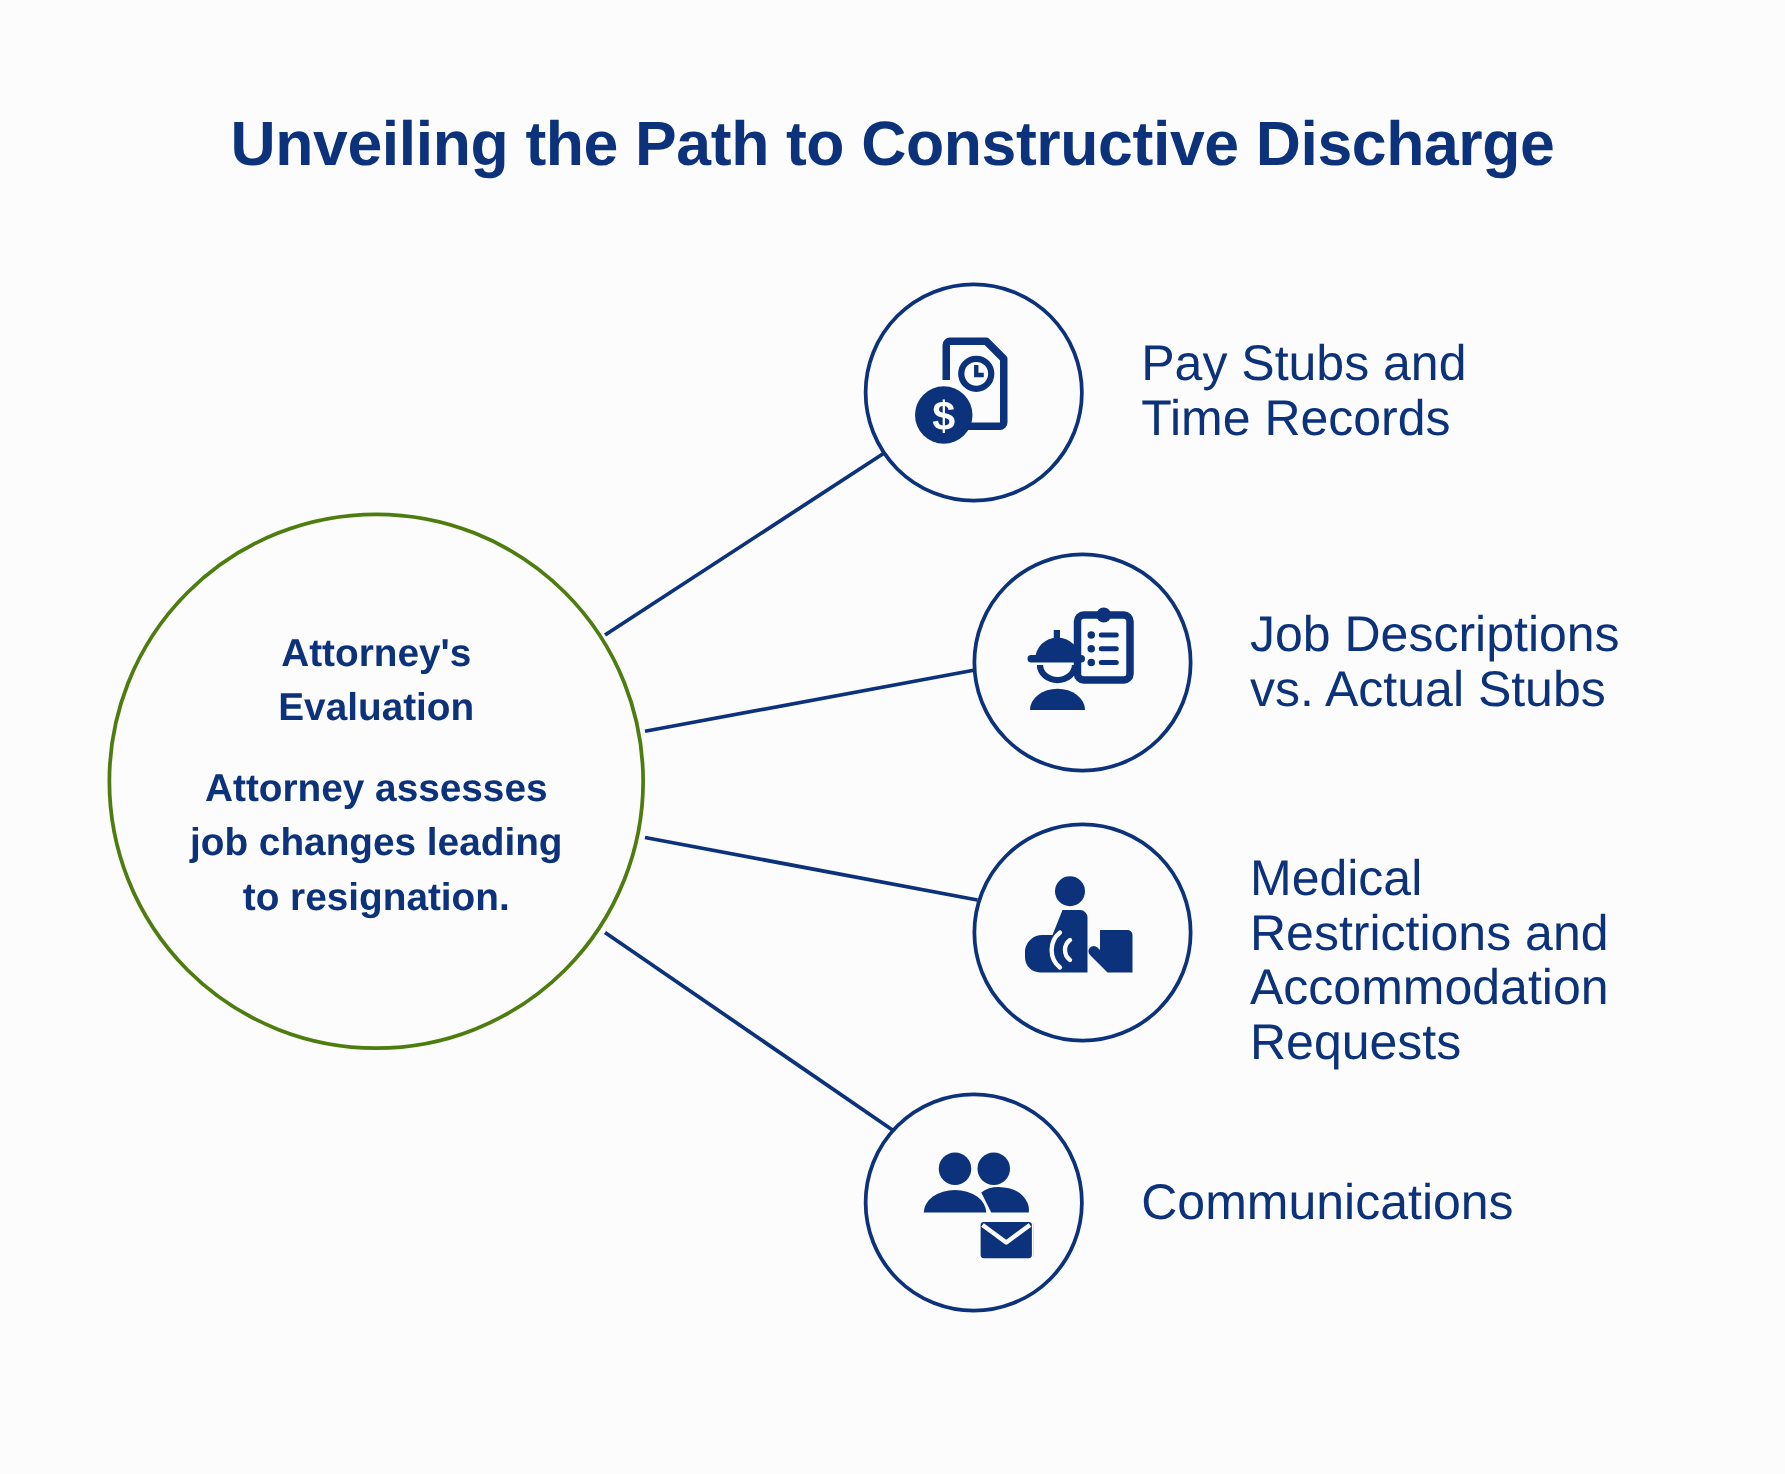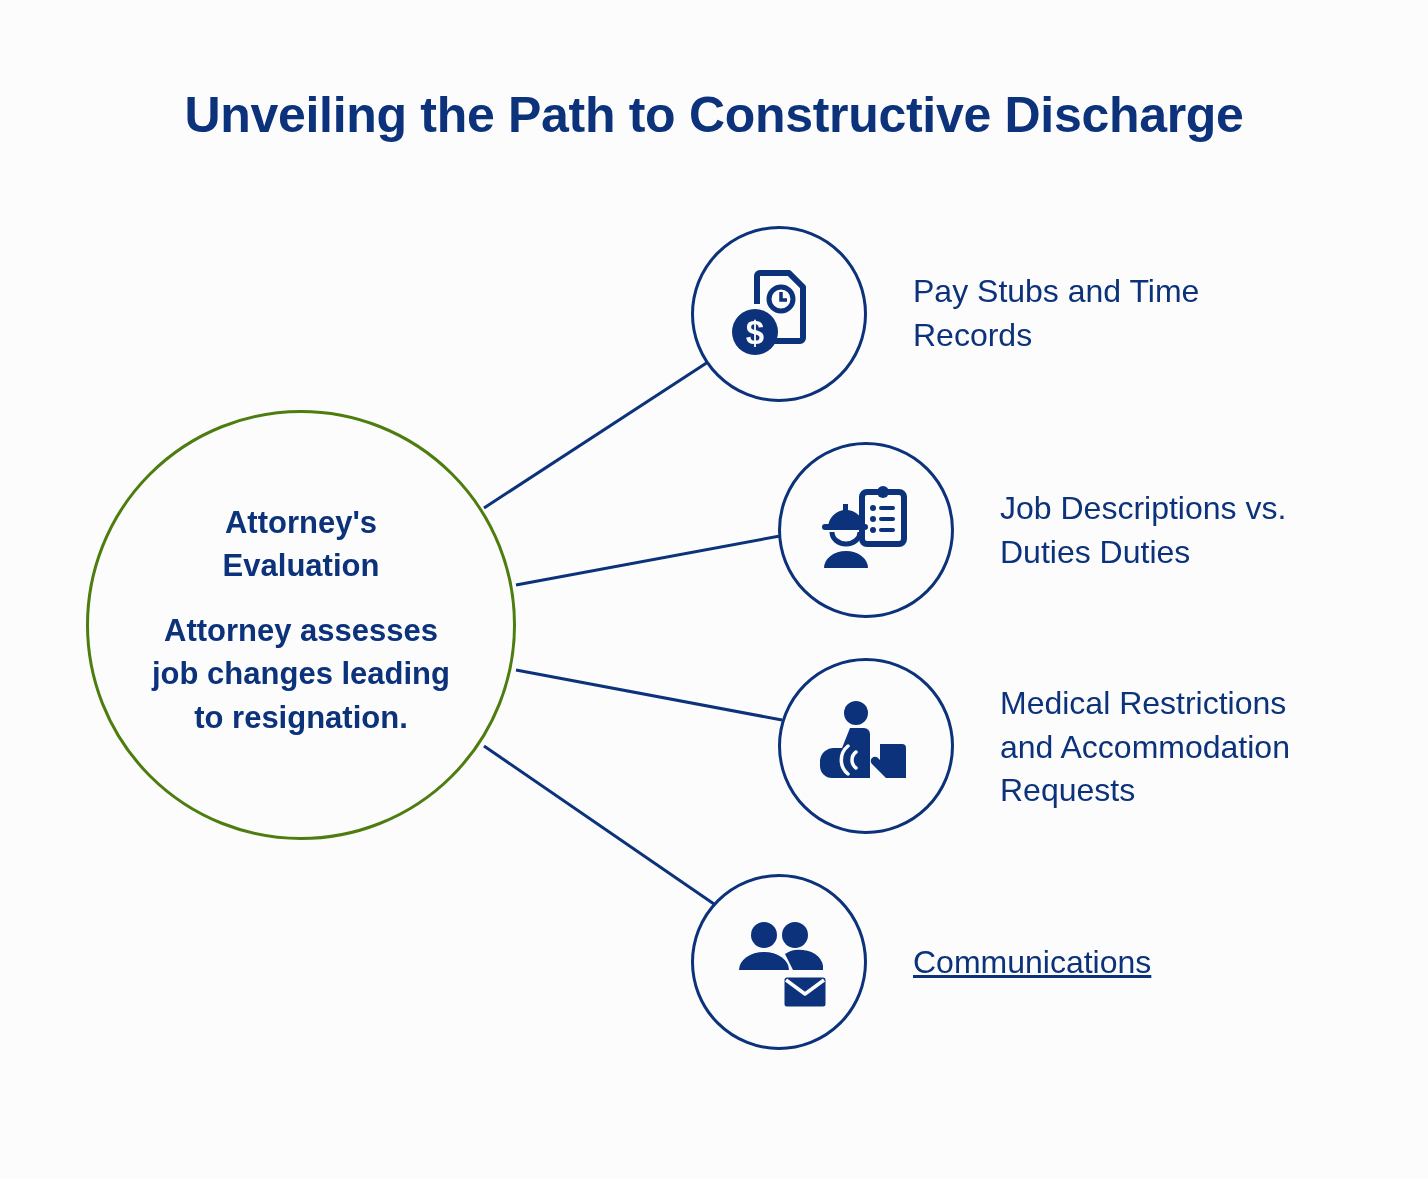--- a/index.html
+++ b/index.html
@@ -70,21 +70,21 @@
       border-radius: 50%;
       box-sizing: border-box;
       background: #fcfcfc;
       display: flex;
       align-items: center;
       justify-content: center;
     }
     .node svg { display: block; }
     .label {
       position: absolute;
-      font-size: 32px;
+      font-size: 40px;
       line-height: 43.5px;
       color: #0b327a;
     }
   </style>
 </head>
 <body>
 
 <h1 class="title">Unveiling the Path to Constructive Discharge</h1>
 
 <svg class="connectors" width="1428" height="1179">
@@ -120,21 +120,21 @@
     <rect x="61" y="35" width="16" height="4" rx="2" fill="#0b327a"></rect>
     <circle cx="55" cy="48" r="3" fill="#0b327a"></circle>
     <rect x="61" y="46" width="16" height="4" rx="2" fill="#0b327a"></rect>
     <path d="M10 46 a18 18 0 0 1 36 0 Z" fill="#0b327a"></path>
     <rect x="25" y="22" width="5" height="10" fill="#0b327a"></rect>
     <rect x="4" y="42" width="46" height="6" rx="3" fill="#0b327a"></rect>
     <path d="M14 50 a14 12 0 0 0 28 0" fill="none" stroke="#0b327a" stroke-width="5"></path>
     <path d="M6 86 a22 17 0 0 1 44 0 Z" fill="#0b327a"></path>
   </svg>
 </div>
-<div class="label" style="left: 1000px; top: 487px; width: 340px;">Job Descriptions vs. Duties Duties</div>
+<div class="label" style="left: 1000px; top: 487px; width: 340px;">Job Descriptions vs. Actual Stubs</div>
 
 <div class="node" style="left:778px; top:658px;">
   <svg width="96" height="96" viewBox="0 0 96 96">
     <circle cx="38" cy="15" r="12" fill="#0b327a"></circle>
     <path d="M32 30 h14 a6 6 0 0 1 6 6 V80 H14 a12 12 0 0 1 -12 -12 V62 a14 14 0 0 1 14 -12 h8 Z" fill="#0b327a"></path>
     <path d="M30 48 a18 18 0 0 0 0 28" fill="none" stroke="#fcfcfc" stroke-width="3.5" stroke-linecap="round"></path>
     <path d="M38 54 a10 10 0 0 0 0 16" fill="none" stroke="#fcfcfc" stroke-width="3.5" stroke-linecap="round"></path>
     <path d="M62 46 h22 a4 4 0 0 1 4 4 V80 H68 L54 66 a4 4 0 0 1 6 -6 L62 62 Z" fill="#0b327a"></path>
   </svg>
 </div>
@@ -143,13 +143,13 @@
 <div class="node" style="left:691px; top:874px;">
   <svg width="96" height="96" viewBox="0 0 96 96">
     <circle cx="33" cy="21" r="13" fill="#0b327a"></circle>
     <circle cx="64" cy="21" r="13" fill="#0b327a"></circle>
     <path d="M8 56 a25 18 0 0 1 50 0 Z" fill="#0b327a"></path>
     <path d="M54 40 a20 15 0 0 1 18 -4 a22 18 0 0 1 20 20 H62 Z" fill="#0b327a"></path>
     <rect x="52" y="62" width="44" height="32" rx="4" fill="#0b327a" stroke="#fcfcfc" stroke-width="3"></rect>
     <path d="M55 66 L74 80 L93 66" fill="none" stroke="#fcfcfc" stroke-width="3.5" stroke-linejoin="round"></path>
   </svg>
 </div>
-<div class="label" style="left: 913px; top: 941px; width: 330px; text-decoration: underline;">Communications</div>
+<div class="label" style="left: 913px; top: 941px; width: 330px;">Communications</div>
 
 </body></html>

